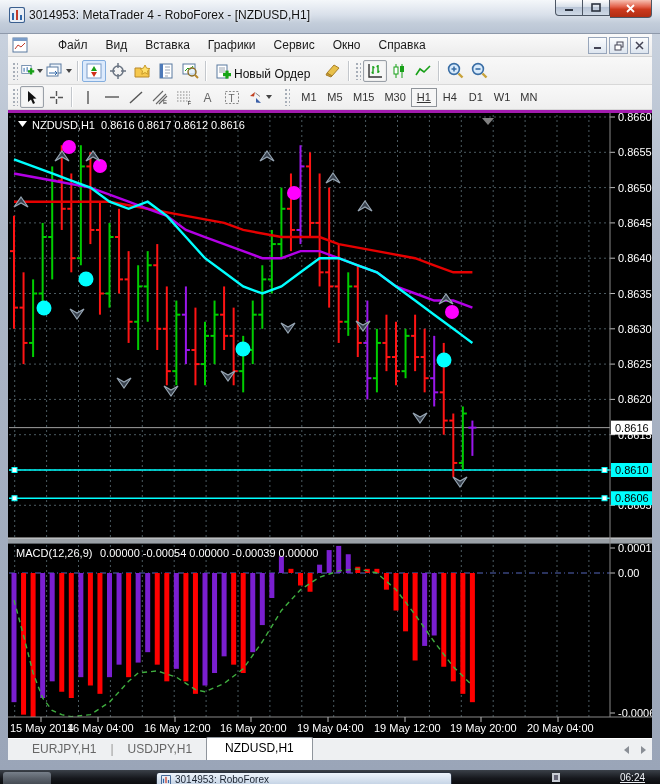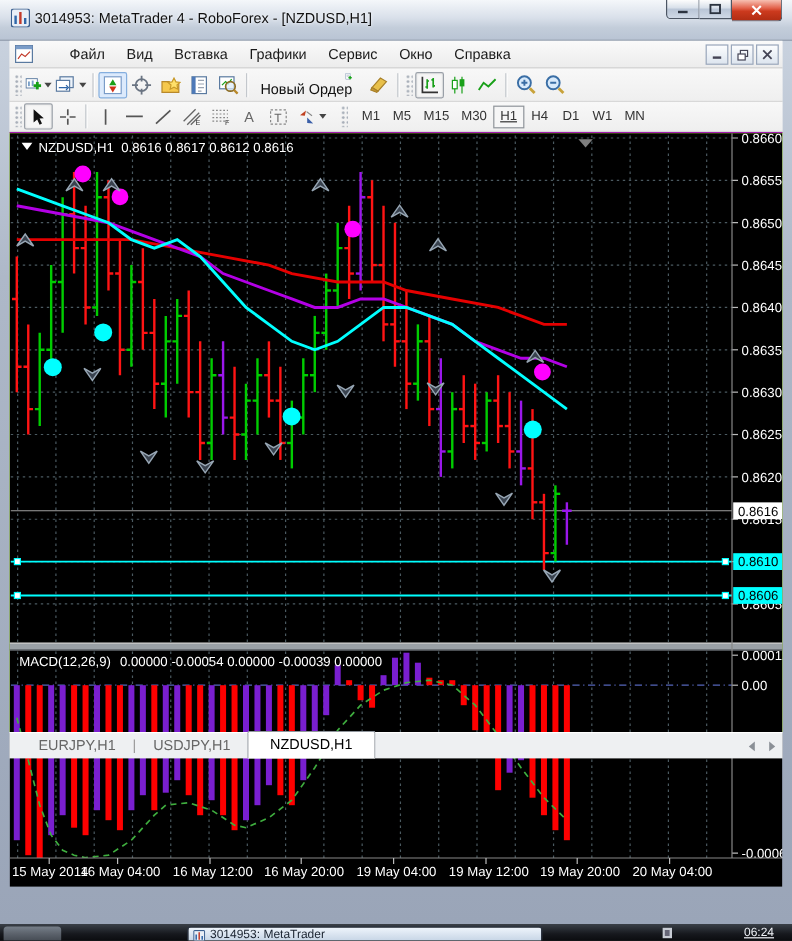--- a/index.html
+++ b/index.html
@@ -37,27 +37,27 @@
   .grip{width:6px;height:18px;margin:0 2px;
     background-image:radial-gradient(#a7aeb8 1px,transparent 1.2px);background-size:4px 4px;}
   .vsep{width:0;height:20px;border-left:1px solid #c3c7cc;border-right:1px solid #fff;margin:0 3px;}
   .tbtn{width:24px;height:22px;border:1px solid transparent;border-radius:2px;
     display:flex;align-items:center;justify-content:center;position:relative;}
   .tbtn.chk{background:#dceafc;border-color:#84aede;}
   .tbtn.chk2{background:#f6f6f6;border-color:#9aa0a8;box-shadow:inset 0 0 2px #0002;}
   .drop{width:0;height:0;border-left:3px solid transparent;border-right:3px solid transparent;
     border-top:4px solid #444;margin-left:2px;}
   .tlabel{font-size:12px;color:#111;margin:0 6px 0 2px;white-space:nowrap;}
-  .lblbtn{display:flex;align-items:flex-end;height:22px;border:1px solid transparent;padding:0 4px;flex-direction:column;}
+  .lblbtn{display:flex;align-items:flex-end;height:22px;border:1px solid transparent;padding:0 4px;}
   .lblbtn.chk2{background:#f4f4f4;border-color:#9aa0a8;}
   .tf{min-width:26px;height:19px;font-size:11px;color:#333;display:flex;align-items:center;
     justify-content:center;padding:0 4px;border:1px solid transparent;}
   .tf.on{background:#f6f6f6;border-color:#8f949a;text-decoration:underline;}
   
-  .chartwrap{height:500px;background:#84cc16;border-top:1px solid #a21caf;position:relative;}
+  .chartwrap{height:628px;background:#c4b5fd;border-top:3px solid #a21caf;position:relative;}
   svg text{font-family:"Liberation Sans",sans-serif;}
   
   .tabbar{height:22px;background:#eef0f2;position:relative;display:flex;align-items:flex-end;
     border-top:1px solid #fff;}
   .tab{font-size:12px;color:#666;padding:3px 14px 4px 14px;}
   .tabsep{color:#999;font-size:12px;padding-bottom:4px;}
   .tab.active{background:#fff;border:1px solid #8f959c;border-bottom:none;color:#000;
     padding:3px 18px 5px 18px;border-radius:2px 2px 0 0;margin-top:1px;}
   .tabarrows{position:absolute;right:6px;top:7px;display:flex;gap:12px;}
   .tri-l{width:0;height:0;border-top:4px solid transparent;border-bottom:4px solid transparent;
@@ -716,21 +716,21 @@
  <div class="taskbar">
    <div class="ql"></div>
    <div class="taskbtn">
      <svg width="10" height="10" viewBox="0 0 16 16" style="margin-top:1px">
        <rect x="0" y="0" width="16" height="16" rx="2" fill="#3a5f8f"></rect>
        <rect x="1.5" y="1.5" width="13" height="13" fill="#e8eef6"></rect>
        <rect x="3" y="6" width="2" height="7" fill="#2f66a8"></rect>
           <rect x="7" y="3" width="2" height="10" fill="#c23a2a"></rect>
           <rect x="11" y="8" width="2" height="5" fill="#2f66a8"></rect>
      </svg>
-     <span>3014953: MetaTrader</span>
+     <span>3014953: RoboForex</span>
    </div>
    <div class="tray">
      <span>EN</span>
      <svg width="14" height="10" viewBox="0 0 14 10">
        <rect x="0" y="1" width="14" height="8" rx="1" fill="#cfd5dd"></rect>
           <rect x="2" y="3" width="2" height="2" fill="#555"></rect>
           <rect x="6" y="3" width="2" height="2" fill="#555"></rect>
           <rect x="10" y="3" width="2" height="2" fill="#555"></rect>
      </svg>
    </div>

